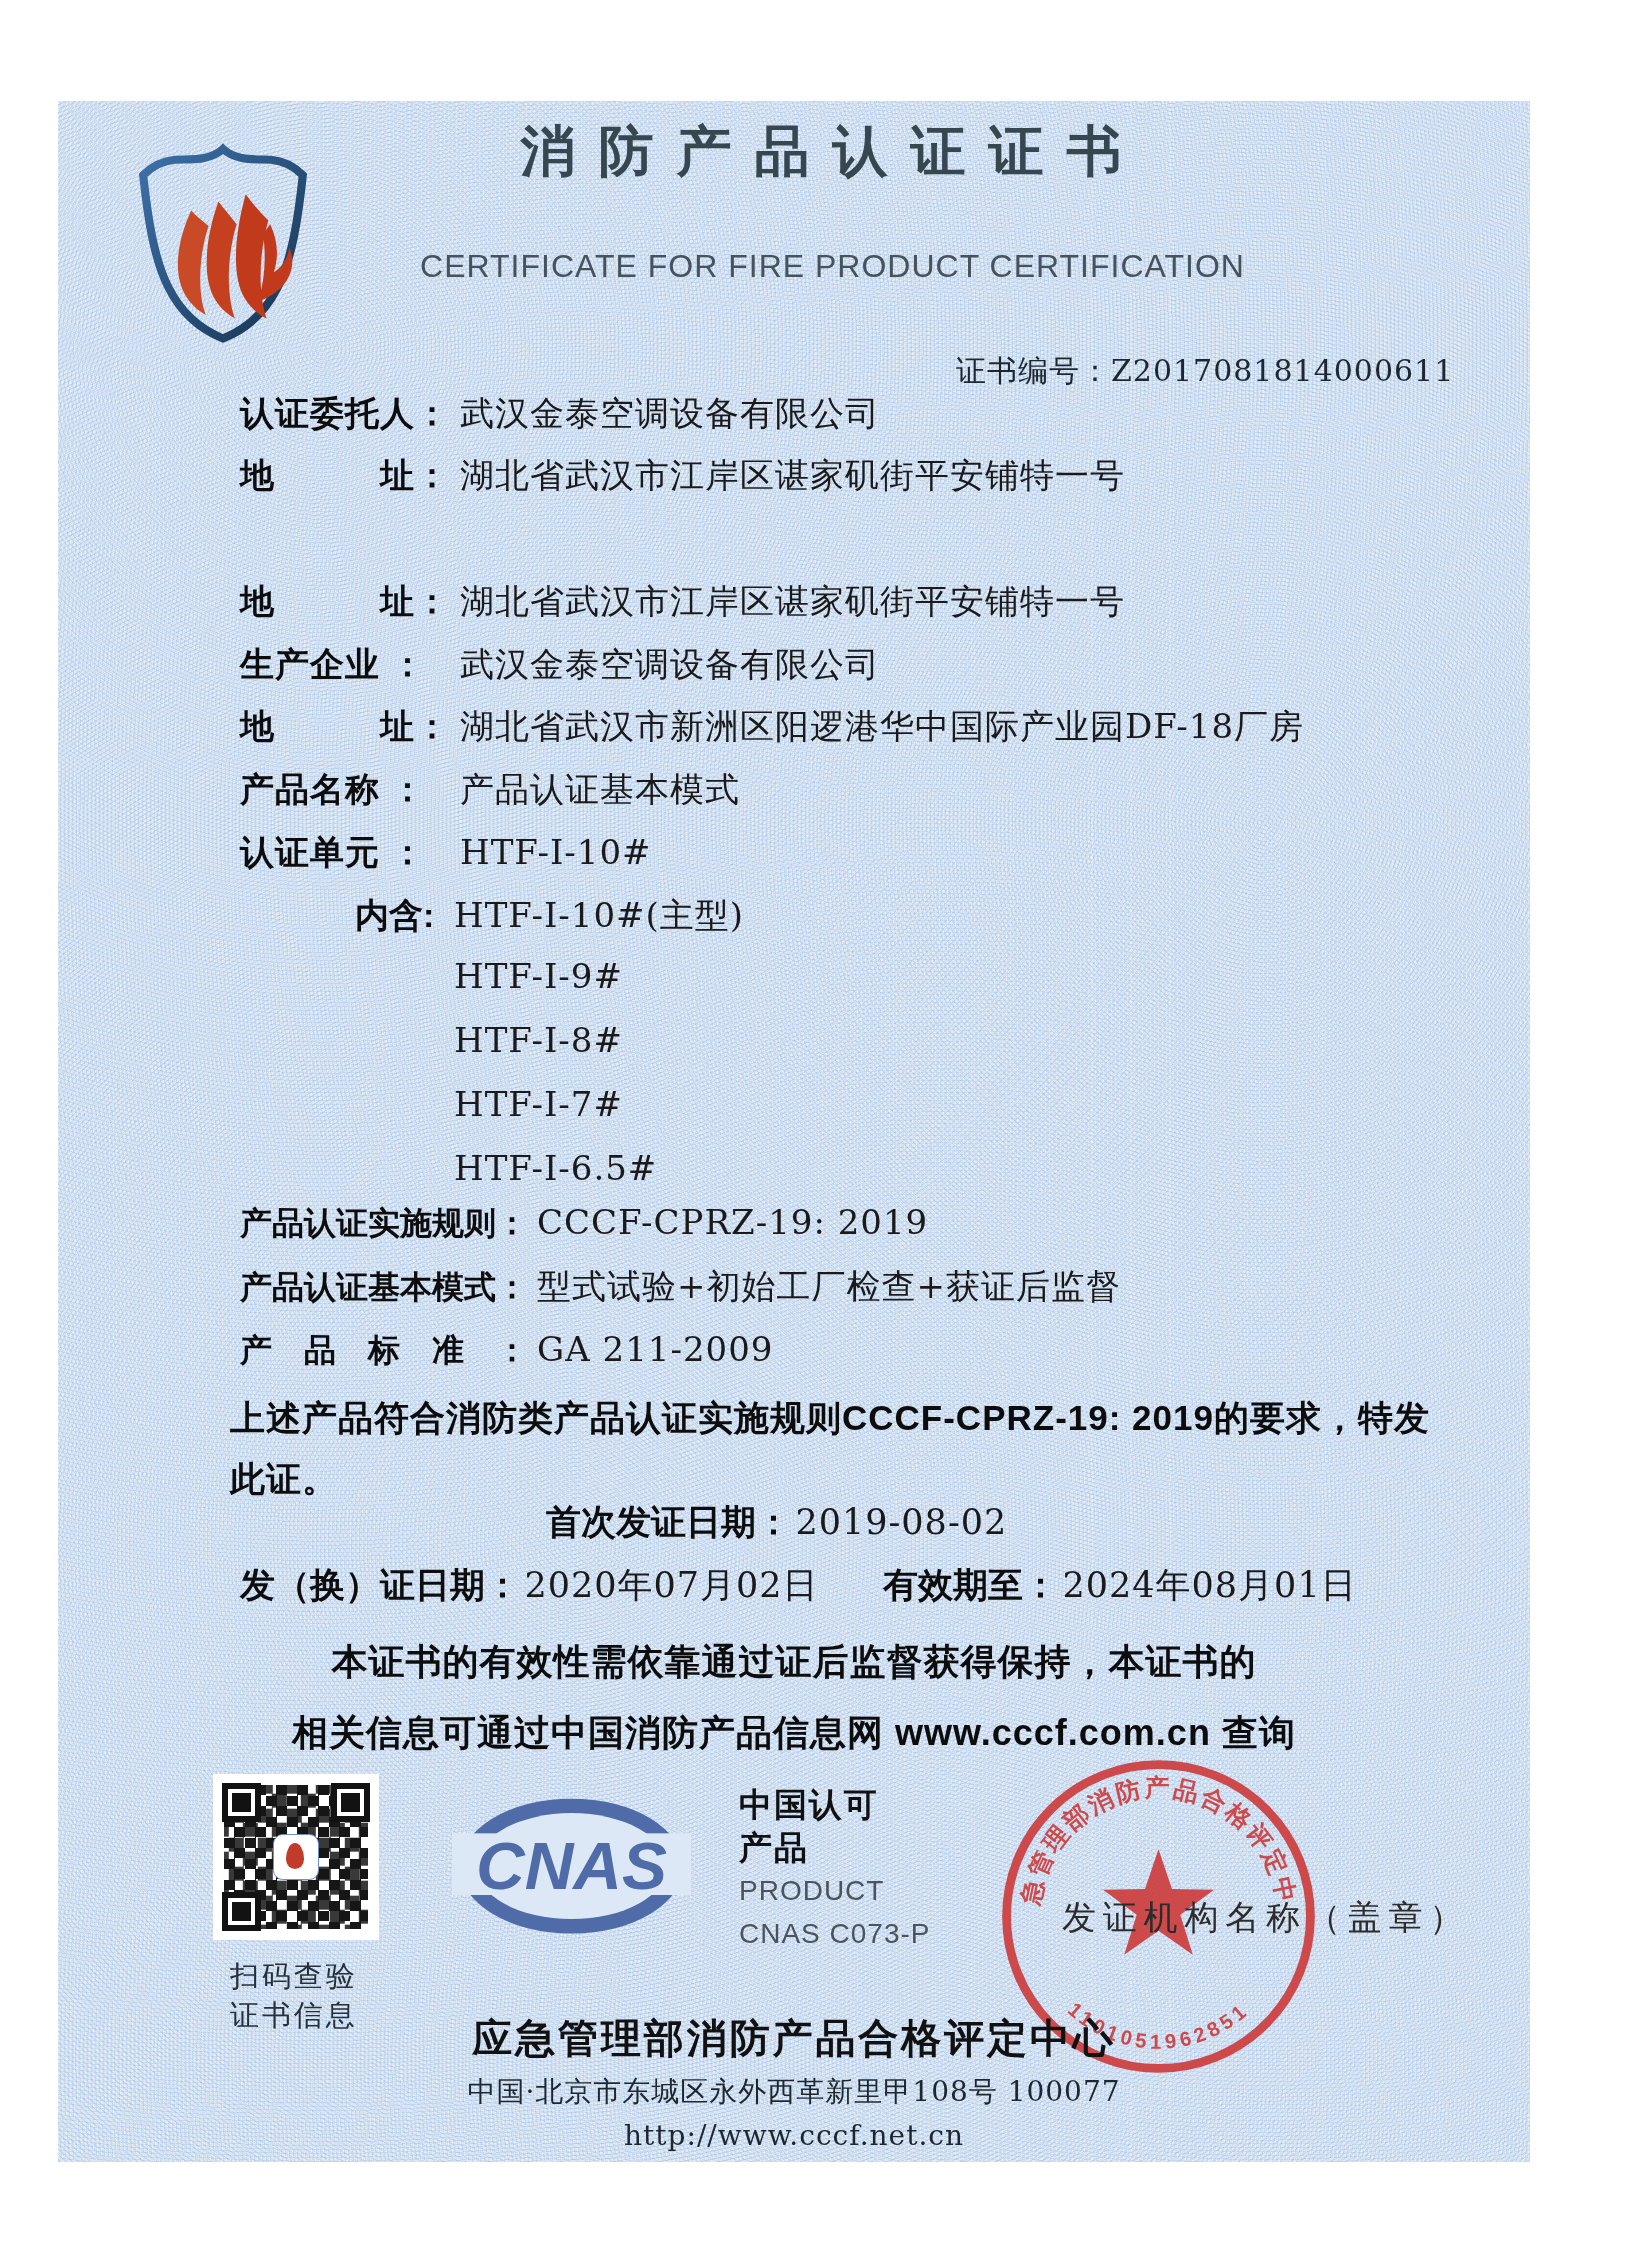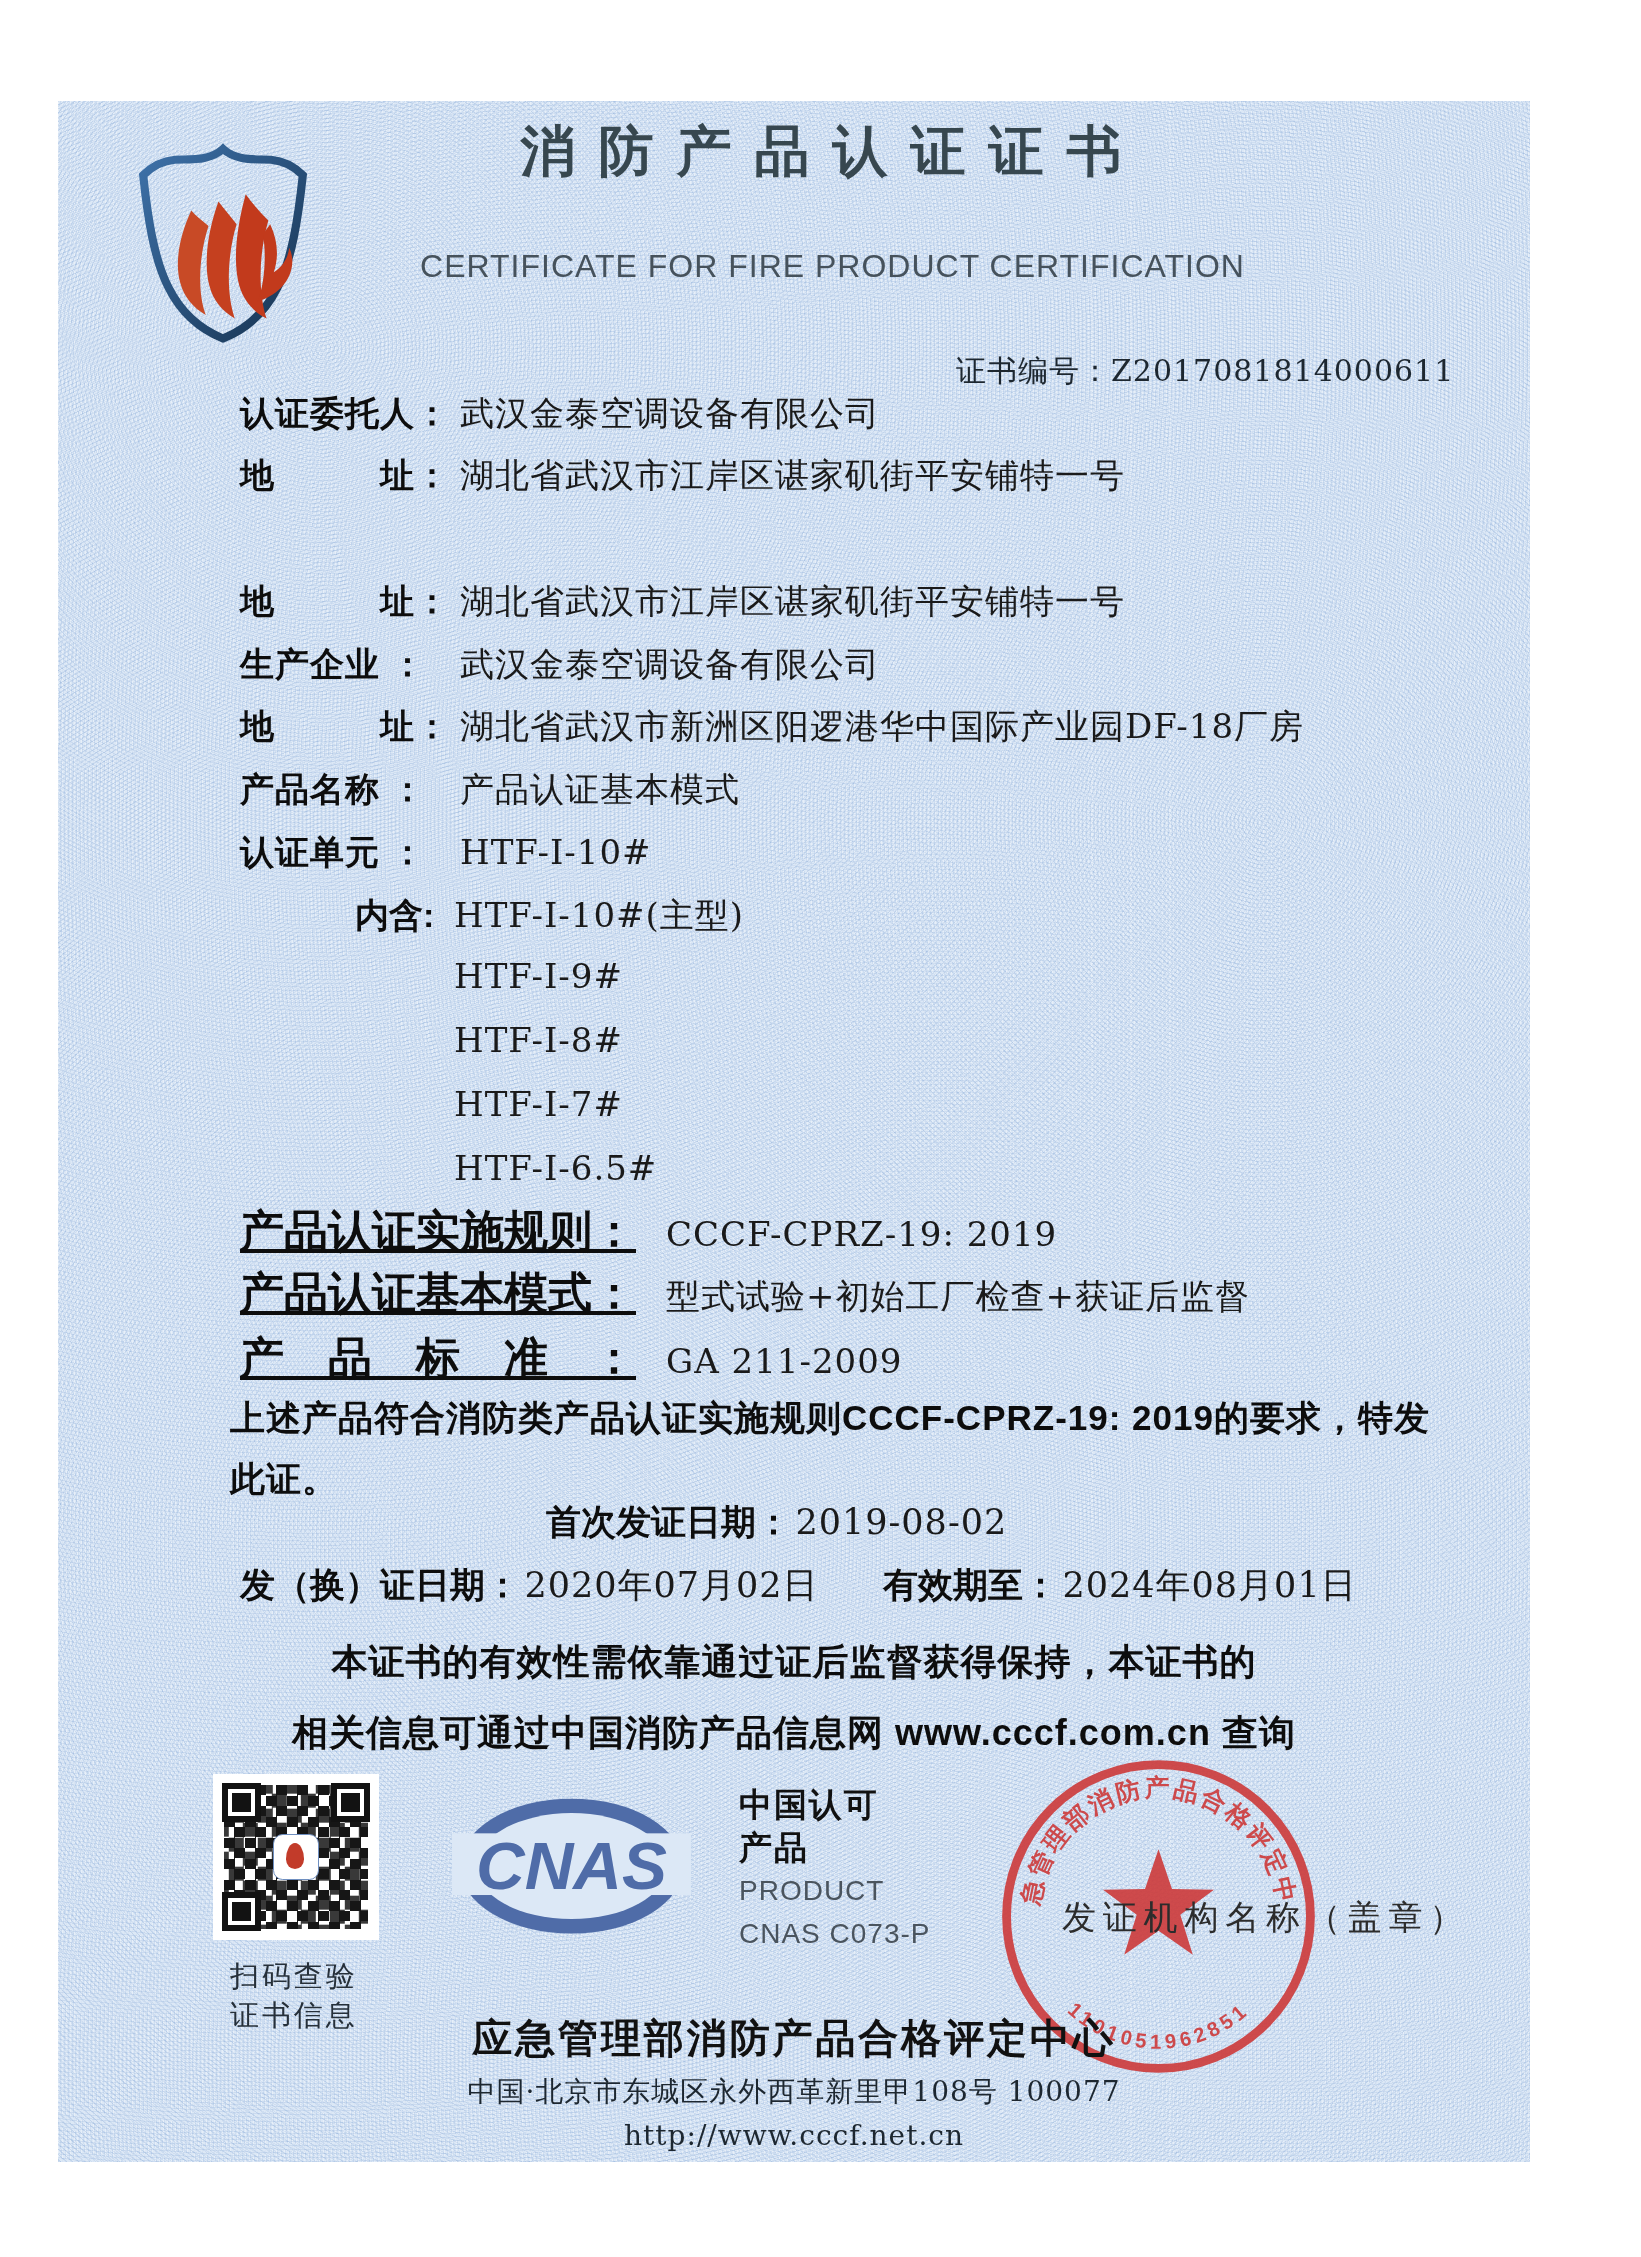--- a/index.html
+++ b/index.html
@@ -26,21 +26,21 @@
          letter-spacing:23px;color:#37474f;}
   .subtitle{left:77px;right:0;top:147px;text-align:center;font-size:32px;color:#46525c;letter-spacing:1px;}
   .certno{left:898px;top:234px;width:502px;font-family:"DejaVu Serif","Liberation Serif",serif;
           font-size:30px;color:#1d2730;letter-spacing:1px;margin-top:16px;}
   
   .row{left:182px;height:48px;white-space:nowrap;}
   .flabel{display:inline-block;min-width:220px;font-weight:bold;font-size:34px;color:#0d0d0d;letter-spacing:1px;}
   .fvalue{font-family:"DejaVu Serif","Liberation Serif",serif;font-size:34px;color:#1a1a1a;letter-spacing:1px;}
   .inc-label{left:297px;font-weight:bold;font-size:34px;color:#0d0d0d;}
   .inc-val{left:396px;font-family:"DejaVu Serif","Liberation Serif",serif;font-size:34px;color:#1a1a1a;letter-spacing:1px;}
-  .rule-label{display:inline-block;font-weight:bold;font-size:44px;color:#0d0d0d;margin-right:30px;text-decoration:underline;}
+  .rule-label{display:inline-block;font-weight:bold;font-size:32px;color:#0d0d0d;margin-right:9px;}
   .statement{left:172px;width:1226px;font-weight:bold;font-size:35px;color:#0d0d0d;line-height:61px;letter-spacing:1px;}
   .dlabel{font-weight:bold;font-size:35px;color:#0d0d0d;}
   .dvalue{font-family:"DejaVu Serif","Liberation Serif",serif;font-size:35px;color:#1a1a1a;letter-spacing:1px;}
   .notice{left:0;right:0;text-align:center;font-weight:bold;font-size:36px;color:#0d0d0d;letter-spacing:1px;}
   
   .qr{left:155px;top:1673px;width:160px;height:160px;background:#fff;border:3.9px solid #fff;}
   .qr-pattern{position:absolute;inset:7.7px;
     background:conic-gradient(#161616 25%, #ffffff 0 50%, #161616 0 75%, #ffffff 0) 0 0/21px 21px;}
   .qr-pattern::after{content:"";position:absolute;inset:0;
     background:conic-gradient(#161616 25%, rgba(0,0,0,0) 0 50%, #161616 0 75%, rgba(0,0,0,0) 0) 4.8px 8.7px/29px 29px;

